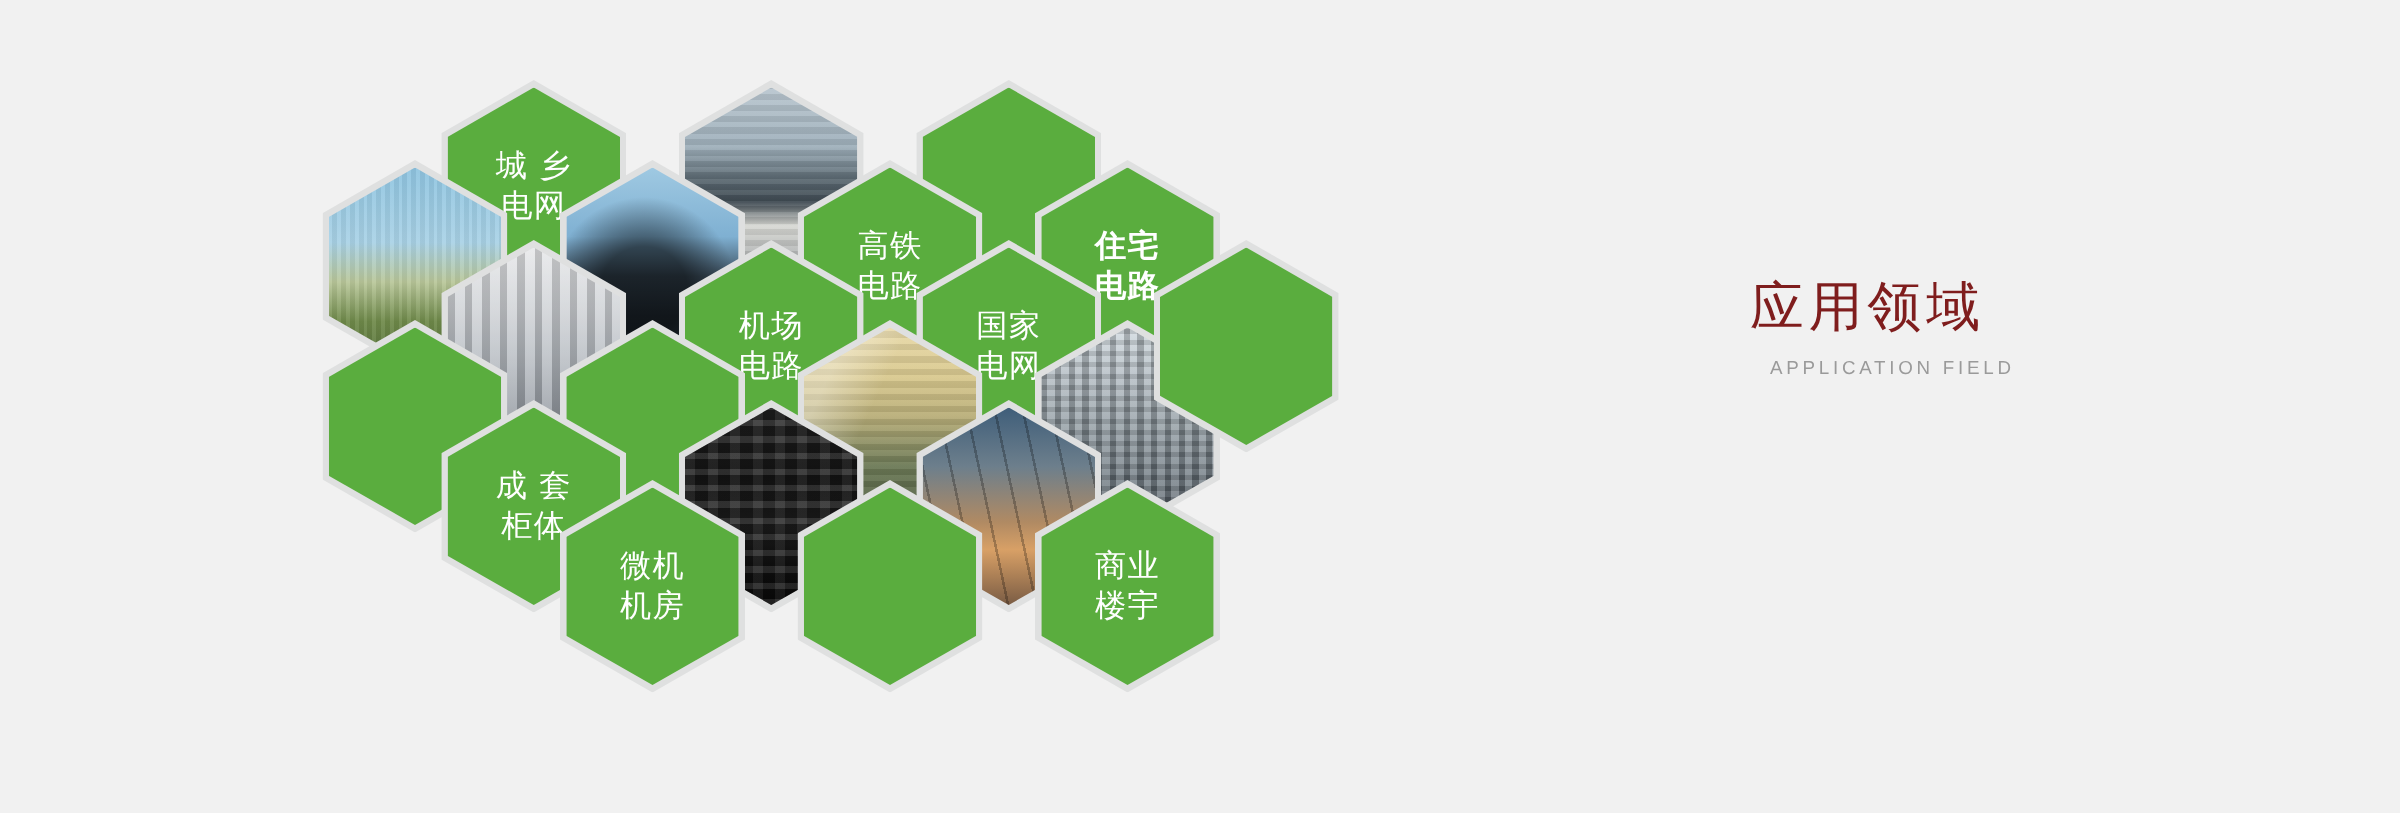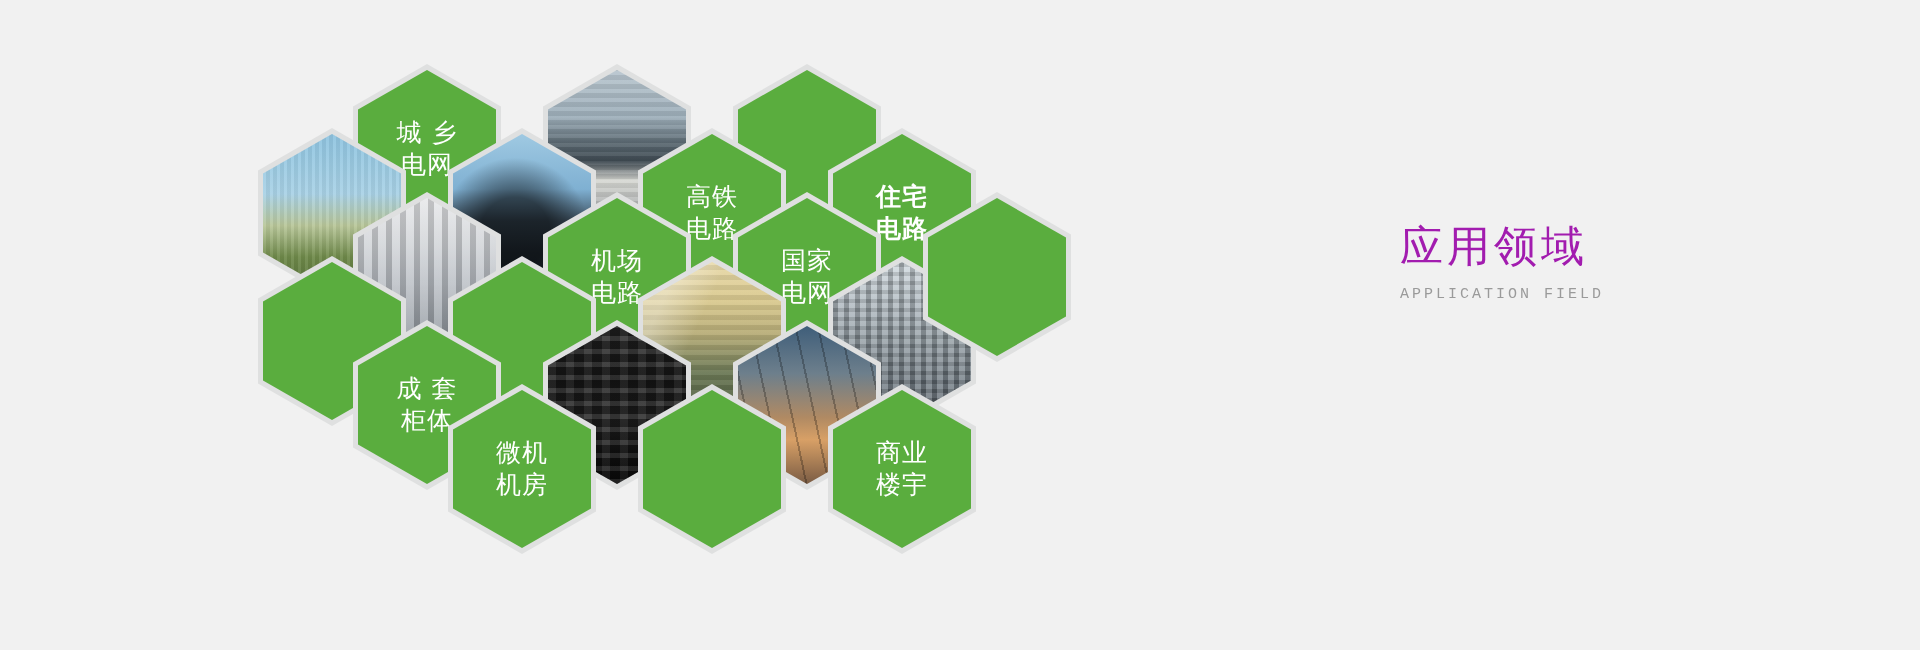--- a/index.html
+++ b/index.html
@@ -39,33 +39,34 @@
     letter-spacing:1px;
     white-space:pre-line;
     font-family:"DejaVu Sans","Liberation Sans",sans-serif;
   }
   
   .ph{position:absolute;left:0;top:0;width:138px;height:158px;}
 
   
   #title-block{position:absolute;left:1399px;top:220px;width:420px;}
   #main-title{
-    color:#a21caf;
+    color:#7f1d1d;
     font-size:43px;
     letter-spacing:4px;
     line-height:52px;
     font-family:"DejaVu Sans","Liberation Sans",sans-serif;
     white-space:nowrap;
   }
   #sub-title{
     margin-top:14px;
     color:#9a9a9a;
     font-size:15px;
     letter-spacing:3px;
-    font-family:Liberation Mono, monospace;
+    font-family:Liberation Sans, sans-serif;
+    margin-left:16px;
   }
 </style>
 </head>
 <body>
 
 <div id="stage">
 
   <div id="hex-layer">
       <div class="hex green" style="left: 352px; top: 64px;">
         <div class="inner">

